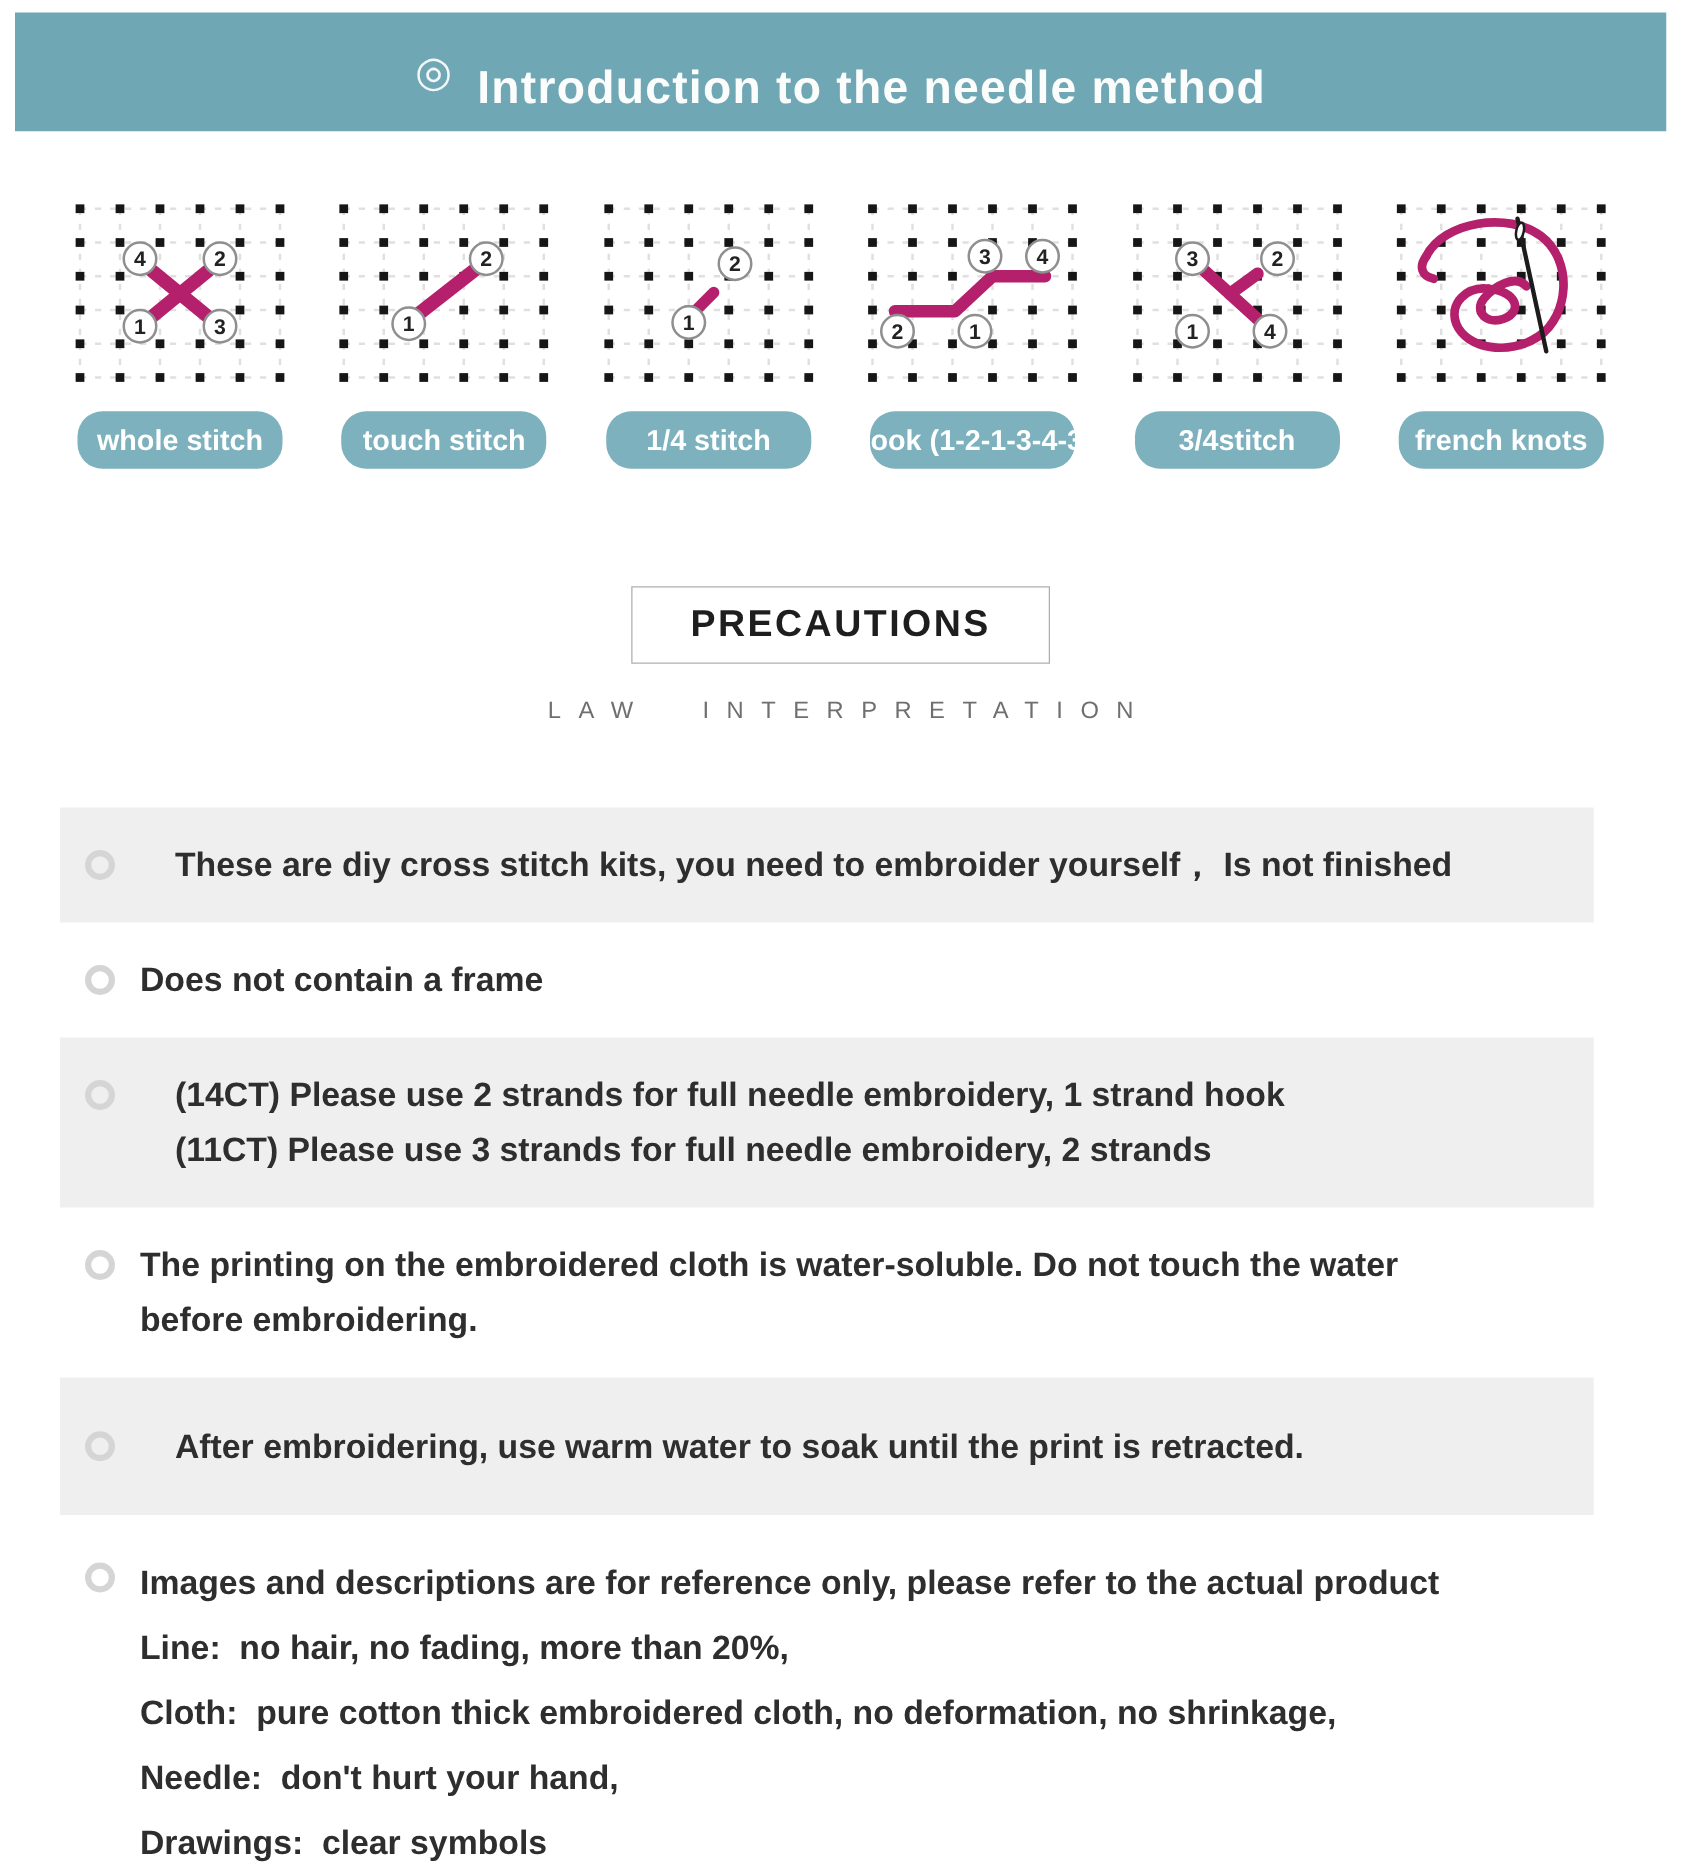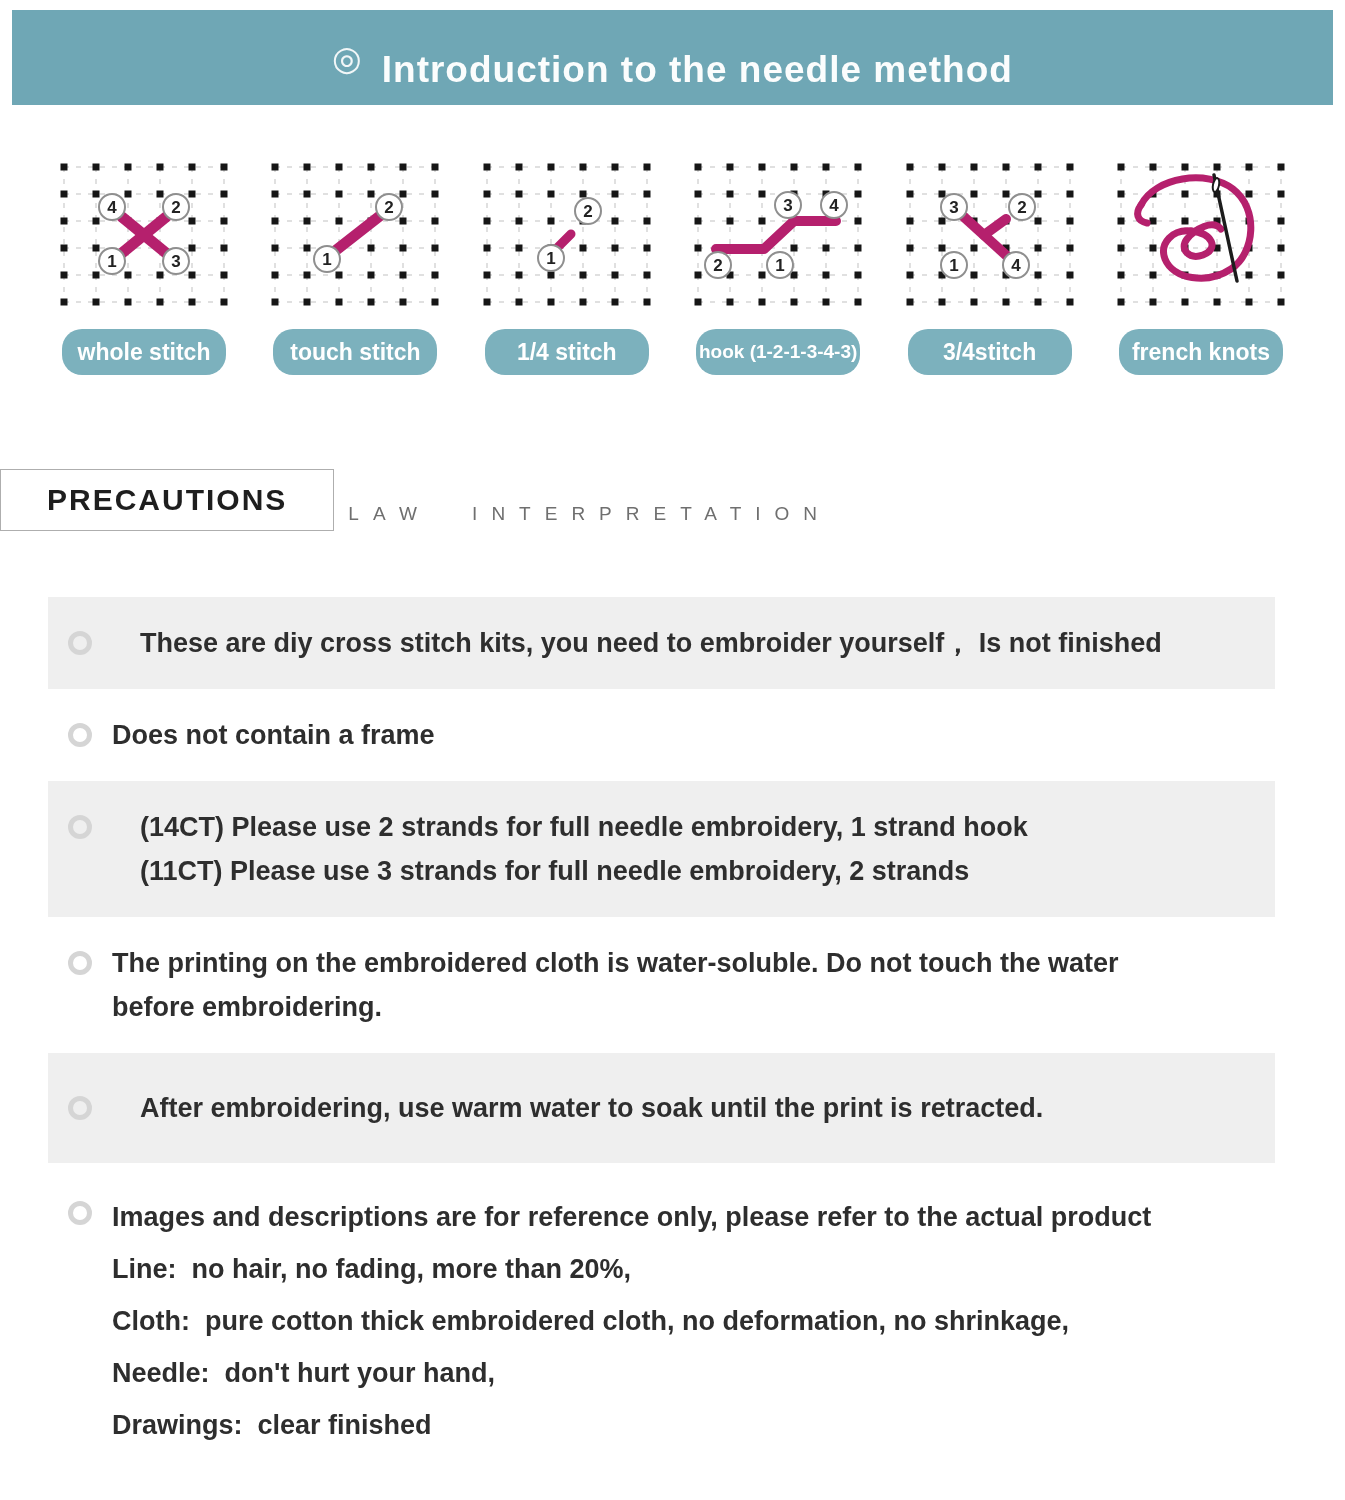--- a/index.html
+++ b/index.html
@@ -14,21 +14,21 @@
 
   
   .diagram-row { margin-top:56px; padding:0 58px; display:flex; justify-content:space-between; }
   .cell { width:172px; display:flex; flex-direction:column; align-items:center; }
   .cell svg { width:172px; height:150px; display:block; }
   .stitch-label { margin-top:18px; width:164px; height:46px; background:#7cb1bd;
     border-radius:20px; display:flex; align-items:center; justify-content:center;
     color:#ffffff; font-weight:bold; font-size:23px; white-space:nowrap; }
 
   
-  .prec-wrap { margin-top:94px; display:flex; align-items:center; }
+  .prec-wrap { margin-top:94px; display:flex; flex-direction:column; align-items:center; }
   .prec-box { border:1px solid #aeaeae; padding:13px 46px; background:#ffffff; }
   .prec-box h2 { font-size:30px; font-weight:bold; color:#1e1e1e; letter-spacing:2px; }
   .prec-sub { margin-top:27px; font-size:19px; color:#6f6f6f; letter-spacing:14px;
     word-spacing:22px; text-indent:14px; }
 
   
   #items { margin:66px 70px 0 48px; }
   .item { display:flex; align-items:flex-start; padding:24px 0; }
   .item.shaded { background:#efefef;gap:28px; }
   .item:nth-child(5) { padding:33px 0; }
@@ -281,21 +281,21 @@
         <path d="M24 88 L72 88 L102 60 L144 60" fill="none" stroke="#b5206d" stroke-width="10" stroke-linecap="round" stroke-linejoin="round"></path>
         <circle cx="96" cy="44" r="13" fill="#ffffff" stroke="#8f8f8f" stroke-width="2"></circle>
         <text x="96" y="50" text-anchor="middle" font-size="17" font-weight="bold" fill="#222222" font-family="Liberation Sans, sans-serif">3</text>
         <circle cx="142" cy="44" r="13" fill="#ffffff" stroke="#8f8f8f" stroke-width="2"></circle>
         <text x="142" y="50" text-anchor="middle" font-size="17" font-weight="bold" fill="#222222" font-family="Liberation Sans, sans-serif">4</text>
         <circle cx="26" cy="104" r="13" fill="#ffffff" stroke="#8f8f8f" stroke-width="2"></circle>
         <text x="26" y="110" text-anchor="middle" font-size="17" font-weight="bold" fill="#222222" font-family="Liberation Sans, sans-serif">2</text>
         <circle cx="88" cy="104" r="13" fill="#ffffff" stroke="#8f8f8f" stroke-width="2"></circle>
         <text x="88" y="110" text-anchor="middle" font-size="17" font-weight="bold" fill="#222222" font-family="Liberation Sans, sans-serif">1</text>
       </svg>
-      <div class="stitch-label" style="font-size: 19px;">hook (1-2-1-3-4-3)</div>
+      <div class="stitch-label" style="font-size: 23px;">hook (1-2-1-3-4-3)</div>
     </div>
     <div class="cell">
       <svg viewBox="0 0 172 150">
         <line x1="6" y1="6" x2="166" y2="6" stroke="#e0e0e0" stroke-width="2" stroke-dasharray="5 7"></line>
         <line x1="6" y1="33" x2="166" y2="33" stroke="#e0e0e0" stroke-width="2" stroke-dasharray="5 7"></line>
         <line x1="6" y1="60" x2="166" y2="60" stroke="#e0e0e0" stroke-width="2" stroke-dasharray="5 7"></line>
         <line x1="6" y1="87" x2="166" y2="87" stroke="#e0e0e0" stroke-width="2" stroke-dasharray="5 7"></line>
         <line x1="6" y1="114" x2="166" y2="114" stroke="#e0e0e0" stroke-width="2" stroke-dasharray="5 7"></line>
         <line x1="6" y1="141" x2="166" y2="141" stroke="#e0e0e0" stroke-width="2" stroke-dasharray="5 7"></line>
         <line x1="6" y1="6" x2="6" y2="141" stroke="#e0e0e0" stroke-width="2" stroke-dasharray="5 7"></line>
@@ -453,16 +453,16 @@
         <div class="line">After embroidering, use warm water to soak until the print is retracted.</div>
       </div>
     </div>
     <div class="item">
       <span class="bullet"></span>
       <div class="text">
         <div class="line">Images and descriptions are for reference only, please refer to the actual product</div>
         <div class="line">Line:  no hair, no fading, more than 20%,</div>
         <div class="line">Cloth:  pure cotton thick embroidered cloth, no deformation, no shrinkage,</div>
         <div class="line">Needle:  don't hurt your hand,</div>
-        <div class="line">Drawings:  clear finished</div>
+        <div class="line">Drawings:  clear symbols</div>
       </div>
     </div>
   </section>
 
 </body></html>

